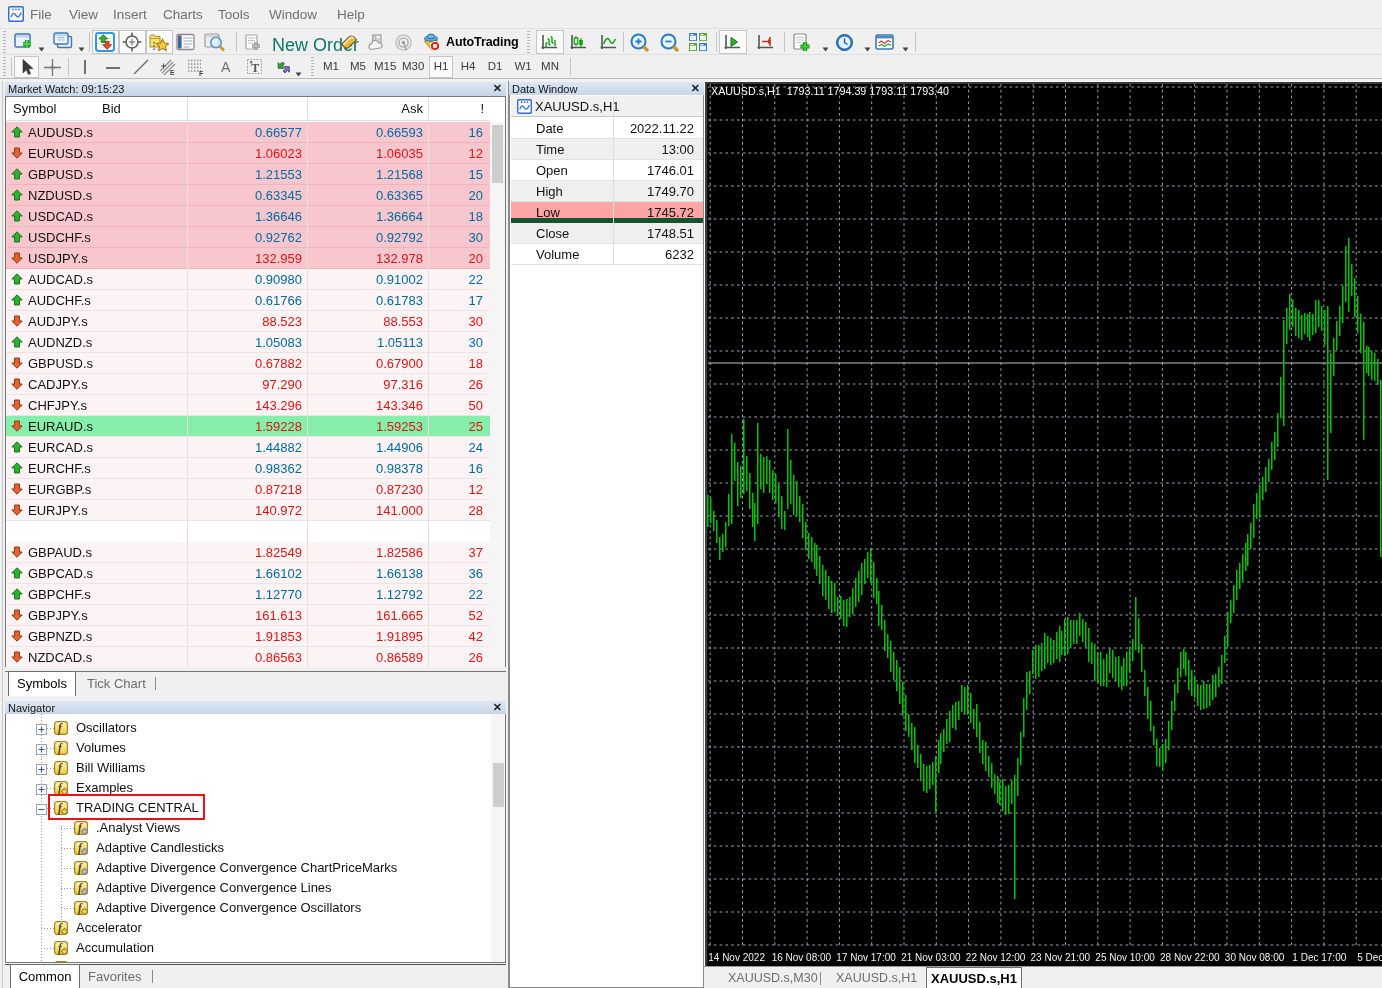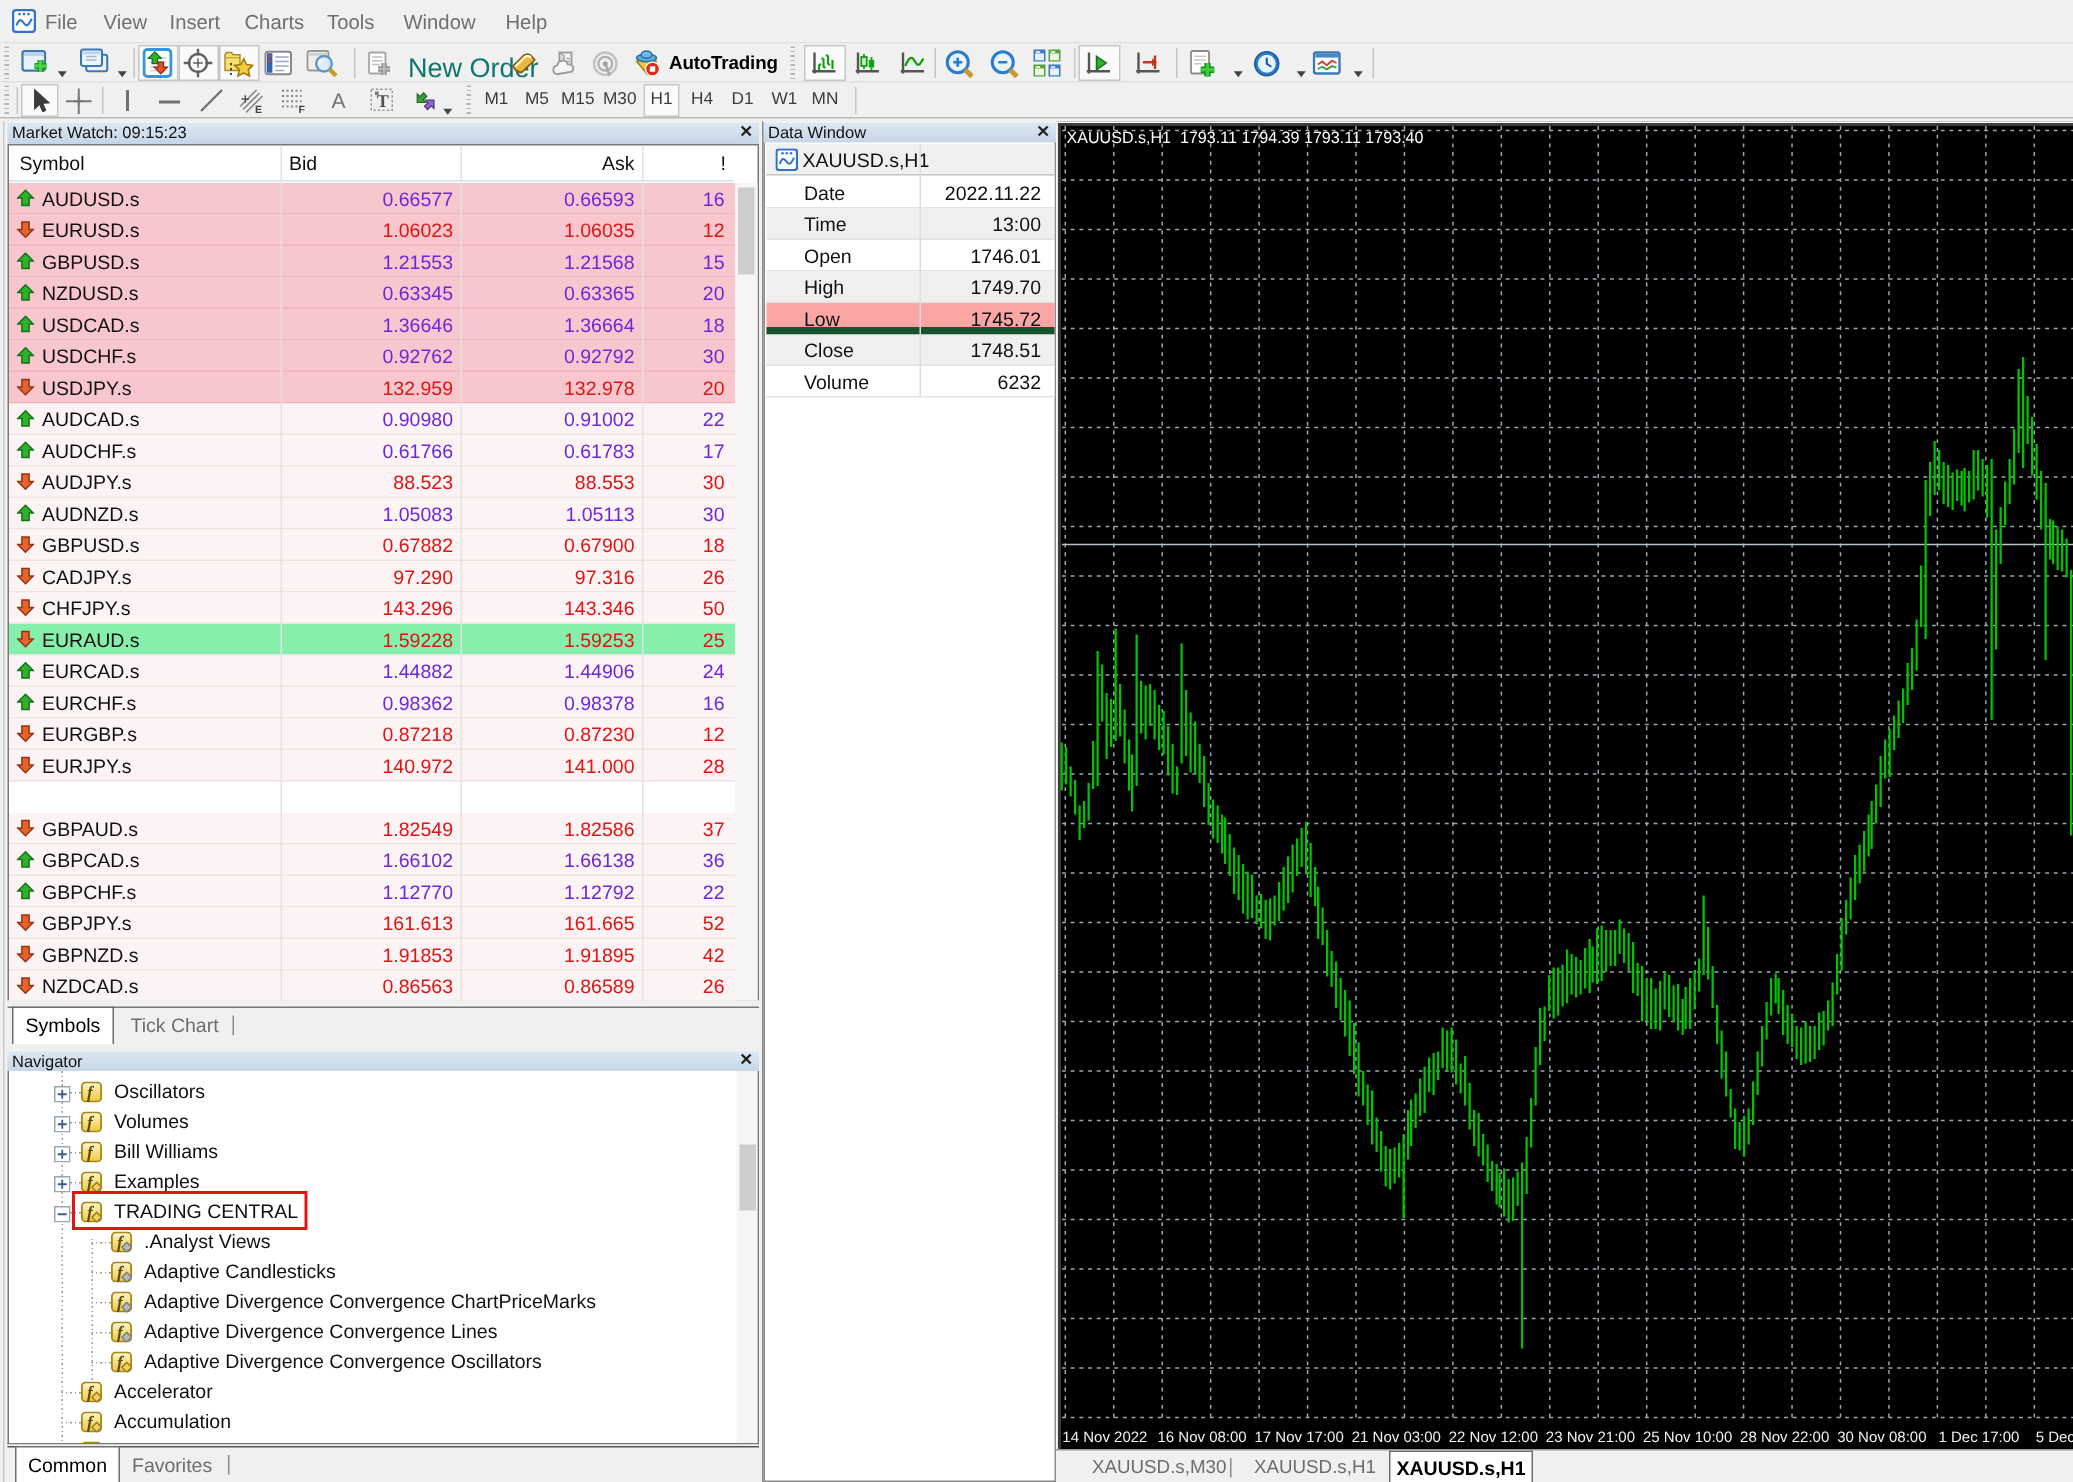--- a/index.html
+++ b/index.html
@@ -16,21 +16,21 @@
  font-size:11px;color:#111;padding-left:3px;line-height:14px}
 .panel-title .x{position:absolute;right:4px;top:0px;font-size:11px;color:#222;font-weight:bold;line-height:13px}
 .tabbar{position:absolute;background:#f0f0f0}
 .tab-active{position:absolute;background:#fff;border:1px solid #6e6e6e;border-bottom:none;text-align:center}
 .tab-inactive{position:absolute;color:#6d6d6d}
 .tsep{position:absolute;width:1px;height:13px;background:#8a8a8a}
 #mwtable{left:5px;top:96px;width:501px;height:571px;background:#fff;border:1px solid #787878}
 .mwrow{position:absolute;left:0;width:485px;height:21px}
 .mwrow .sym{position:absolute;left:22px;top:3px;color:#111}
 .mwrow .v{position:absolute;top:3px;text-align:right}
-.up .v{color:#6d28d9}.dn .v{color:#e01414}
+.up .v{color:#0369a1}.dn .v{color:#e01414}
 .colline{position:absolute;top:0;width:1px;background:#e6e0e0;z-index:5}
 #navbody{left:5px;top:714px;width:501px;height:249px;background:#fff;border:1px solid #787878;border-top:none;overflow:hidden}
 .tr{position:absolute;height:20px;white-space:nowrap}
 .tr .lbl{position:absolute;top:2px;color:#111;font-size:13px}
 #dwbody{left:509px;top:95px;width:195px;height:893px;background:#fff;border:1px solid #8a8a8a;border-top:none}
 .dwrow{position:absolute;left:1px;width:192px;height:21px;font-size:13px}
 .dwrow .l{position:absolute;left:25px;top:3px;color:#111}
 .dwrow .r{position:absolute;right:9px;top:3px;color:#111}
 .dotline{position:absolute;background-image:repeating-linear-gradient(180deg,#9a9a9a 0 1px,transparent 1px 3px);width:1px}
 .dothline{position:absolute;background-image:repeating-linear-gradient(90deg,#9a9a9a 0 1px,transparent 1px 3px);height:1px}
@@ -277,21 +277,21 @@
 <div class="abs" style="left:458px;top:4px;width:20px;text-align:center;font-size:11.5px;color:#3c3c3c">H4</div>
 <div class="abs" style="left:485px;top:4px;width:20px;text-align:center;font-size:11.5px;color:#3c3c3c">D1</div>
 <div class="abs" style="left:513px;top:4px;width:20px;text-align:center;font-size:11.5px;color:#3c3c3c">W1</div>
 <div class="abs" style="left:540px;top:4px;width:20px;text-align:center;font-size:11.5px;color:#3c3c3c">MN</div>
 <div class="sep" style="left:570px;top:2px;height:18px"></div>
 </div>
 <div class="panel-title" style="left:5px;top:82px;width:501px">Market Watch: 09:15:23<span class="x">✕</span></div>
 <div id="mwtable" class="abs">
 <div class="abs" style="left:0;top:0;width:483px;height:24px;border-bottom:1px solid #dcdcdc">
       <span class="abs" style="left:7px;top:4px;color:#111">Symbol</span>
-      <span class="abs" style="left:96px;top:4px;width:200px;text-align:center;color:#111">Bid</span>
+      <span class="abs" style="left:96px;top:4px;width:200px;text-align:left;color:#111">Bid</span>
       <span class="abs" style="left:217px;top:4px;width:200px;text-align:right;color:#111">Ask</span>
       <span class="abs" style="left:278px;top:4px;width:200px;text-align:right;color:#111">!</span>
     </div>
 <div class="colline" style="left:181px;height:570px"></div>
 <div class="colline" style="left:301px;height:570px"></div>
 <div class="colline" style="left:422px;height:570px"></div>
 <div class="mwrow up" style="top:25px;background:#f8c7ce;border-bottom:1px solid #ecb4bc">
       <span class="abs" style="left:5px;top:4px"><svg width="12" height="12" viewBox="0 0 12 12" style="">
           <path d="M6 0.8 L11.2 6 H8.4 V11 H3.6 V6 H0.8 Z" fill="#2eb22e" stroke="#187018" stroke-width="1"></path>
         </svg></span>

